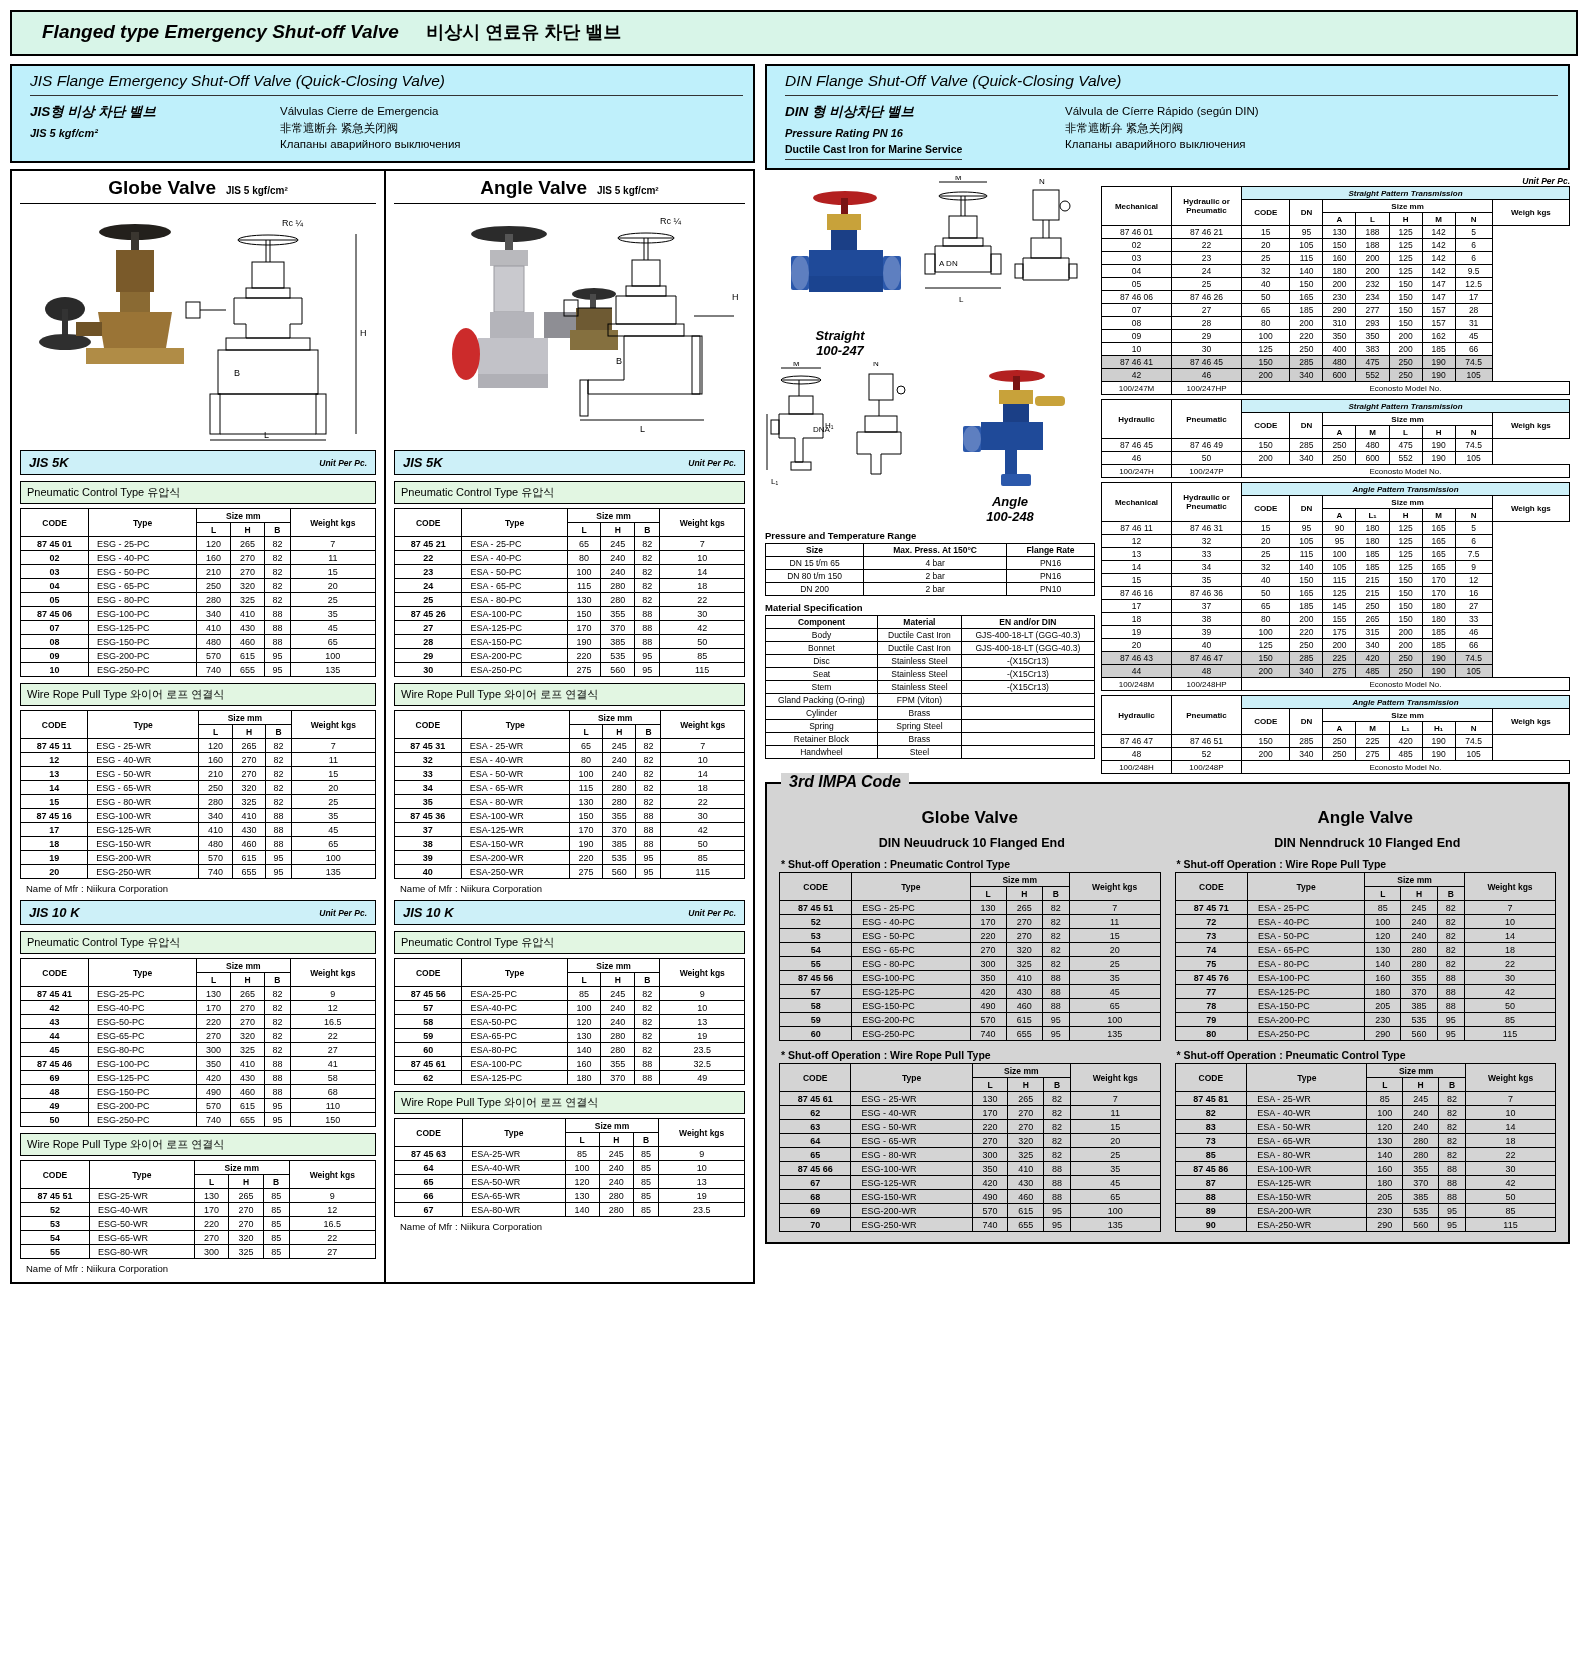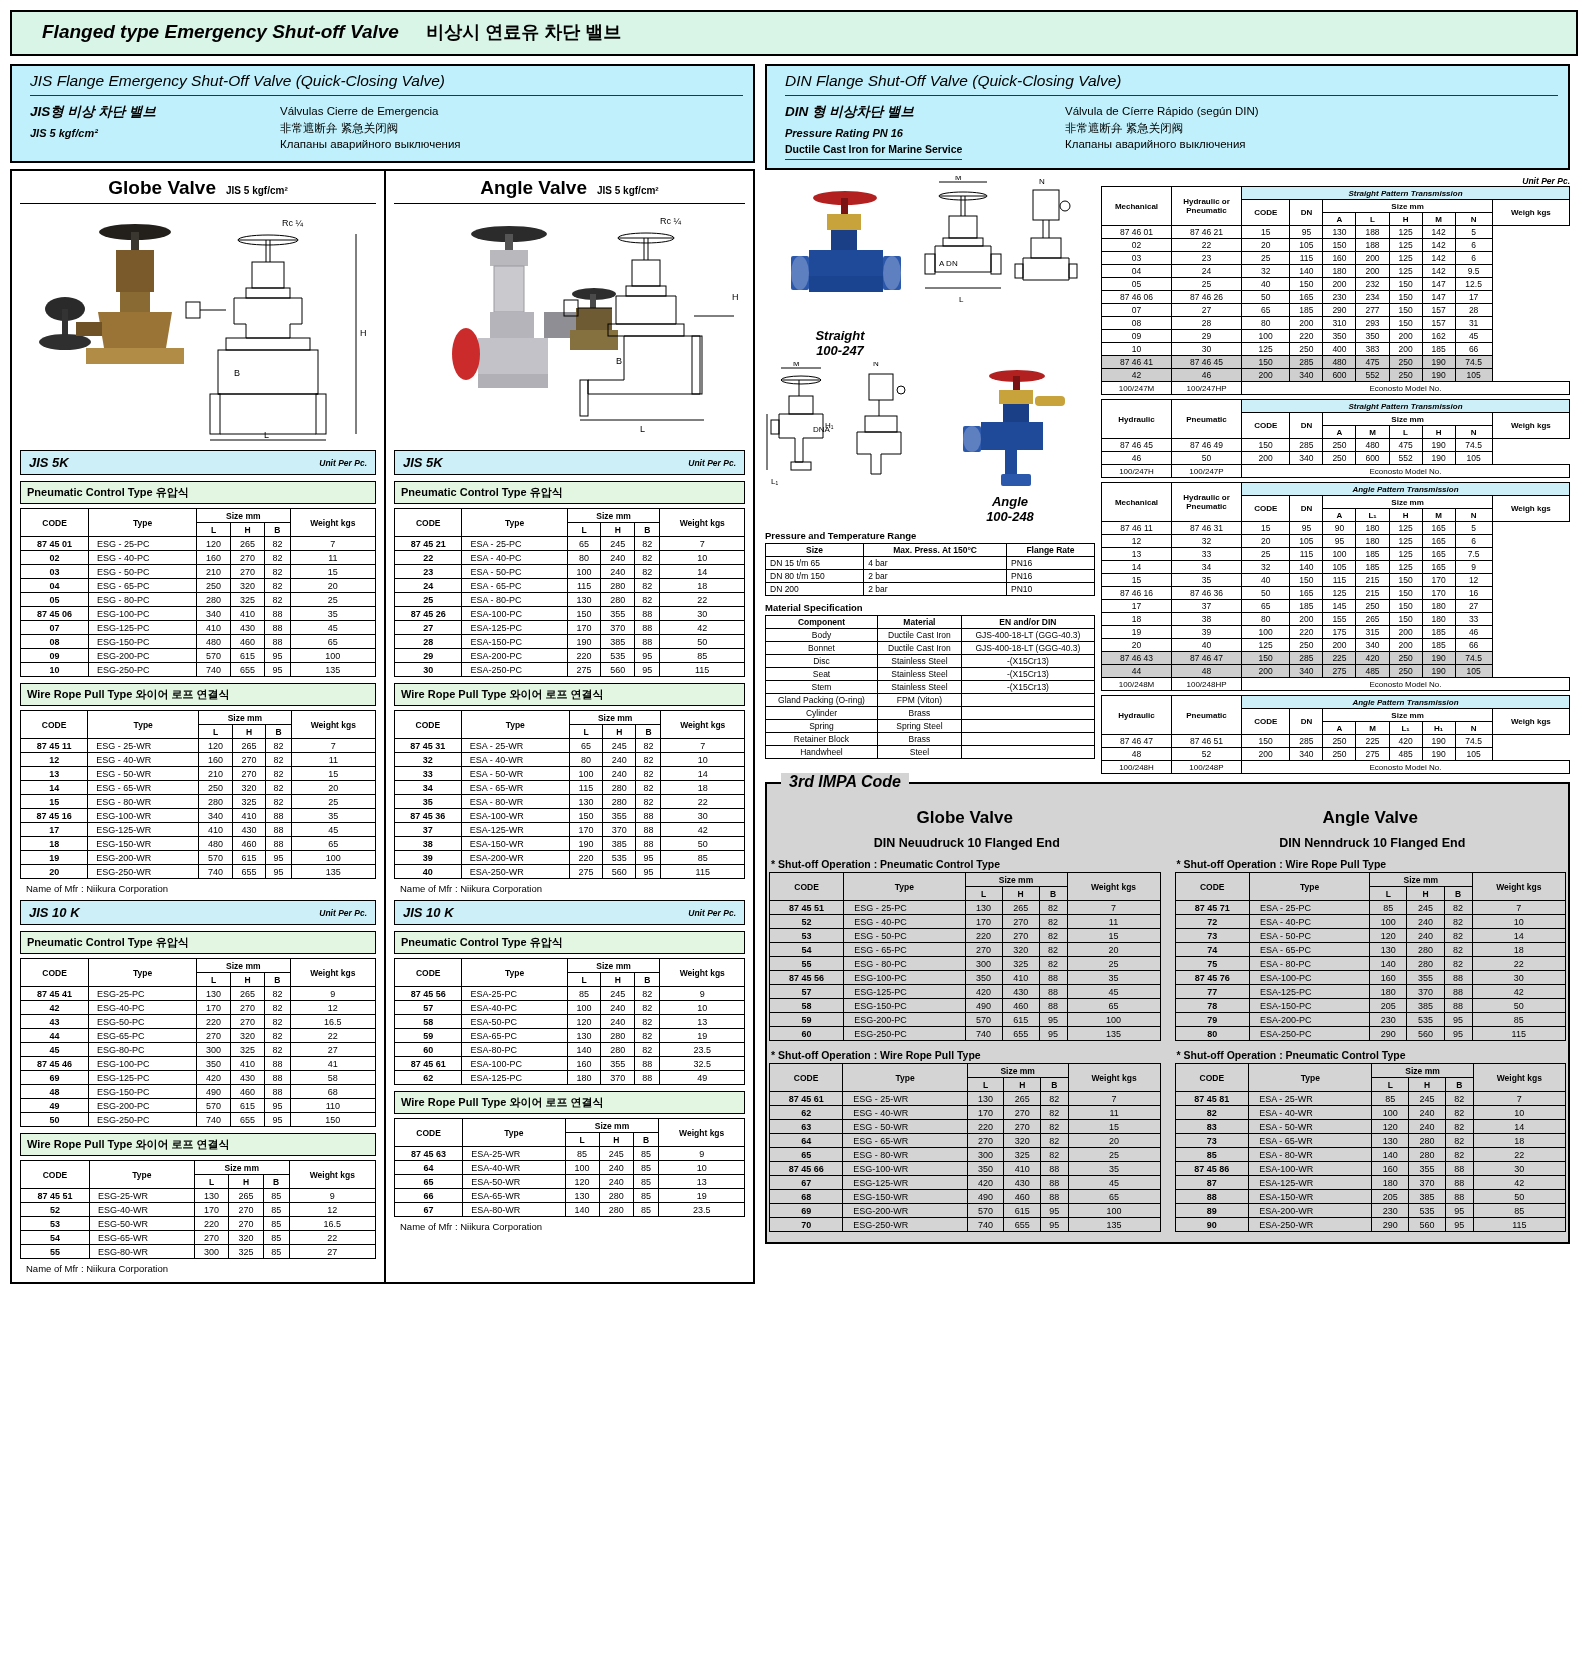--- a/index.html
+++ b/index.html
@@ -37,21 +37,21 @@
   .hdr-grid .right { flex: 1; font-size: 11.5px; line-height: 1.45; }
   .hdr-grid .left .a { font-weight: bold; font-style: italic; font-size: 13.5px; }
   .hdr-grid .left .b { font-weight: bold; font-style: italic; font-size: 11px; margin-top: 6px; }
   .hdr-grid .left .c { font-weight: bold; font-size: 10.5px; margin-top: 4px; border-bottom: 1px solid #333; display: inline-block; padding-bottom: 4px;}
 
   .panel { border: 2px solid #000; margin-top: 6px; padding: 6px; }
 
   .sec-title {
     border: 1px solid #000;
     background: #e2f6e2;
-    font-weight: bold;
+    font-weight: normal;
     font-size: 11px;
     padding: 3px 6px;
     margin: 6px 0 0 0;
   }
   .band {
     border: 1px solid #000;
     background: #cdf0f8;
     display: flex;
     justify-content: space-between;
     align-items: center;
@@ -83,21 +83,21 @@
   .draw svg { display: block; }
 
   
   .din-tables { }
   table.din { border-collapse: collapse; font-size: 8.5px; width: 100%; }
   table.din th, table.din td { border: 1px solid #000; text-align: center; padding: 0 2px; height: 13px; }
   table.din th { font-weight: bold; font-size: 8px; }
   .din-sec-title { font-style: italic; font-weight: bold; font-size: 11.5px; background: #cdf0f8; border: 1px solid #000; text-align: left; padding: 2px 6px; }
   .gray { background: #cfcfcf; }
 
-  .impa-box { border: 2px solid #000; background: #d4d4d4; margin-top: 8px; padding: 8px 2px 10px; position: relative; }
+  .impa-box { border: 2px solid #000; background: #d4d4d4; margin-top: 8px; padding: 8px 12px 10px; position: relative; }
   .impa-legend { position: absolute; top: -11px; left: 14px; background: #d4d4d4; font-style: italic; font-weight: bold; font-size: 16px; padding: 0 8px; }
   .impa-cols { display: flex; gap: 14px; margin-top: 14px; }
   .impa-col { flex: 1; }
   .impa-col h3 { text-align: center; font-size: 17px; margin: 2px 0 8px; }
   .impa-col .dn { font-weight: bold; font-size: 12.5px; margin: 0 0 6px 4px; text-align: center; }
   .impa-col .op { font-weight: bold; font-size: 10.5px; margin: 8px 0 2px 2px; }
   table.impa { border-collapse: collapse; font-size: 9px; width: 100%; background: #d4d4d4; }
   table.impa th, table.impa td { border: 1px solid #000; text-align: center; padding: 0 2px; height: 14px; }
   table.impa th { font-size: 8.5px; font-weight: bold; }
   table.impa td.type { text-align: left; padding-left: 10px; }
@@ -1070,21 +1070,21 @@
                 <rect x="38" y="64" width="18" height="26" rx="2" fill="#2b58ab"></rect>
                 <ellipse cx="47" cy="77" rx="9" ry="13" fill="#5e7fc0"></ellipse>
                 <rect x="76" y="112" width="30" height="12" rx="2" fill="#2b58ab"></rect>
               </svg>
               <div class="photo-label">Angle</div>
               <div class="photo-label">100-248</div>
             </div>
           </div>
 
           <div class="spec-title">Pressure and Temperature Range</div>
-          <table class="spec" style="width:100%;">
+          <table class="spec" style="width:100%;text-align:center;">
             <thead>
                 <tr>
                   <th>Size</th>
                   <th>Max. Press. At 150°C</th>
                   <th>Flange Rate</th>
                 </tr>
               </thead>
             <tbody>
                 <tr>
                   <td class="code">DN 15 t/m 65</td>

